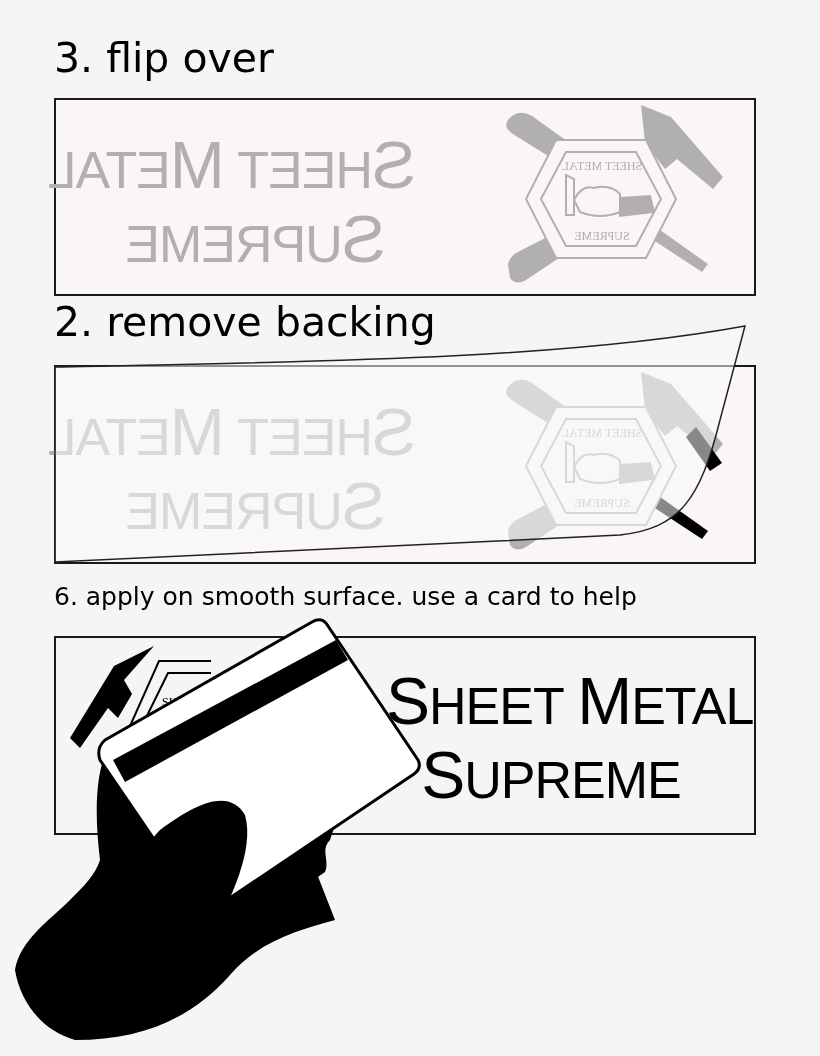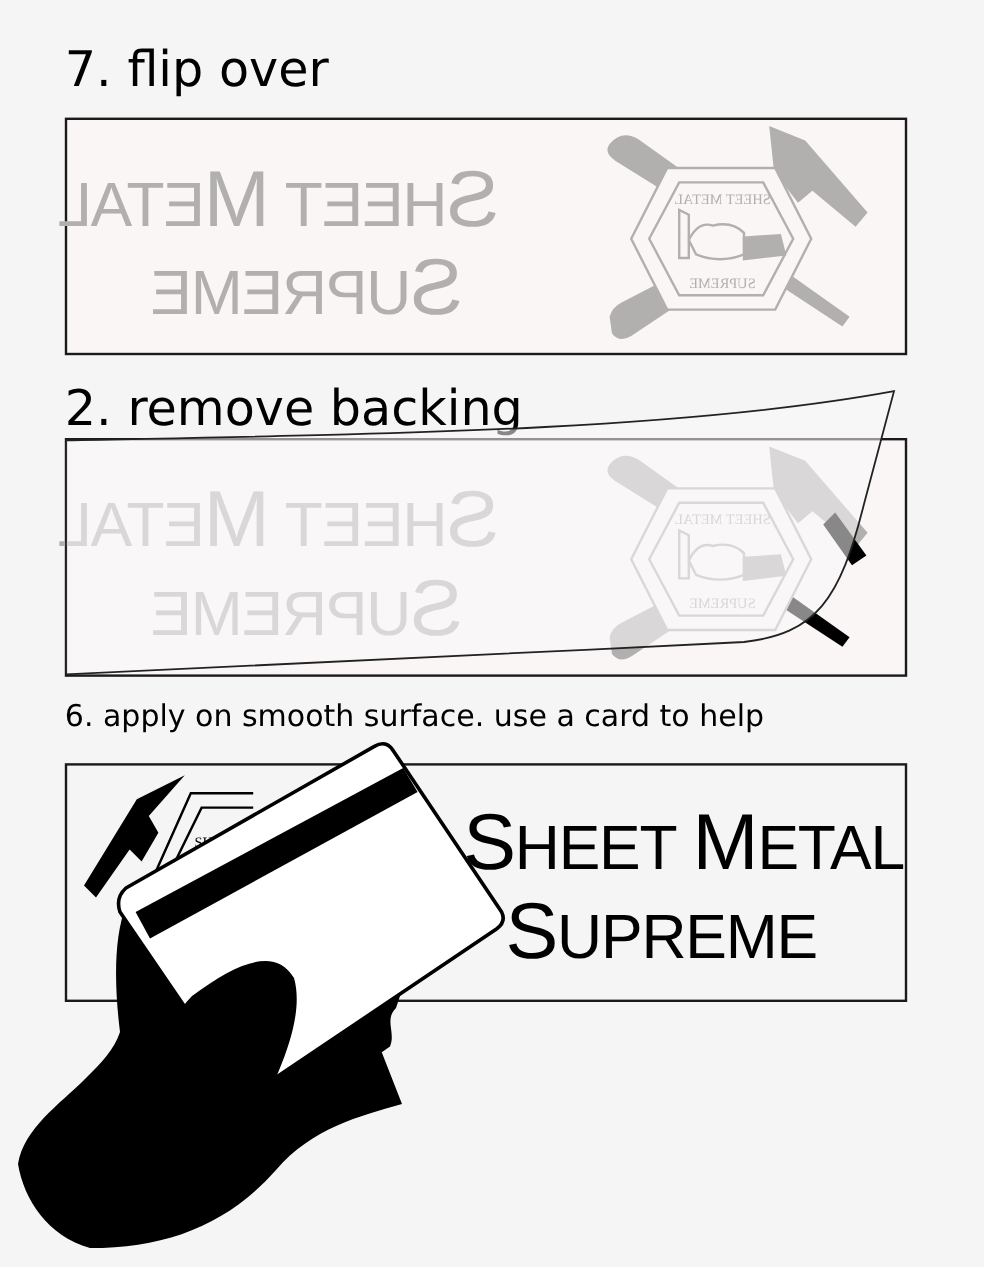--- a/index.html
+++ b/index.html
@@ -11,21 +11,21 @@
       font-family: "DejaVu Sans", sans-serif;
     }
     .step-label {
       position: absolute;
       left: 54px;
       color: #000;
       font-family: "DejaVu Sans", sans-serif;
       white-space: nowrap;
     }
     #step1-label { top: 34px; font-size: 41px; }
-    #step2-label { top: 316px; font-size: 41px; }
+    #step2-label { top: 298px; font-size: 41px; }
     #step3-label { top: 582px; font-size: 25px; }
     .panel {
       position: absolute;
       left: 54px; width: 698px;
       border: 2px solid #1a1a1a;
       box-sizing: content-box;
     }
     #panel1 { top: 98px; height: 194px; background: #f9f6f5; }
     #panel2 { top: 365px; height: 195px; background: #f9f6f5; }
     #panel3 { top: 636px; height: 195px; background: #f5f5f5; }
@@ -40,21 +40,21 @@
     .mirrored { transform: scaleX(-1); color: #b2b0af; }
     .wm-line1 { font-size: 52px; letter-spacing: -1px; }
     .wm-line2 { font-size: 52px; letter-spacing: -1px; margin-top: 8px; }
     .cap { font-size: 66px; }
     .normal-wm { color: #000; }
     svg { position: absolute; overflow: visible; }
   </style>
 </head>
 <body>
 
-<div id="step1-label" class="step-label">7. flip over</div>
+<div id="step1-label" class="step-label">3. flip over</div>
 <div id="panel1" class="panel">
   <div class="wordmark mirrored" style="left:40px; top:32px; width:320px;">
     <div class="wm-line1"><span class="cap">S</span><span>HEET</span>&nbsp;<span class="cap">M</span><span>ETAL</span></div>
     <div class="wm-line2"><span class="cap">S</span><span>UPREME</span></div>
   </div>
   <svg style="left:440px; top:0;" width="260" height="194" viewBox="0 0 260 194">
     <g fill="#b2b0af">
       <path d="M12 20 q10 -12 24 -4 l70 50 l-12 16 l-74 -46 q-14 -8 -8 -16z"></path>
       <path d="M150 120 l62 44 l-6 8 l-64 -42z"></path>
     </g>

